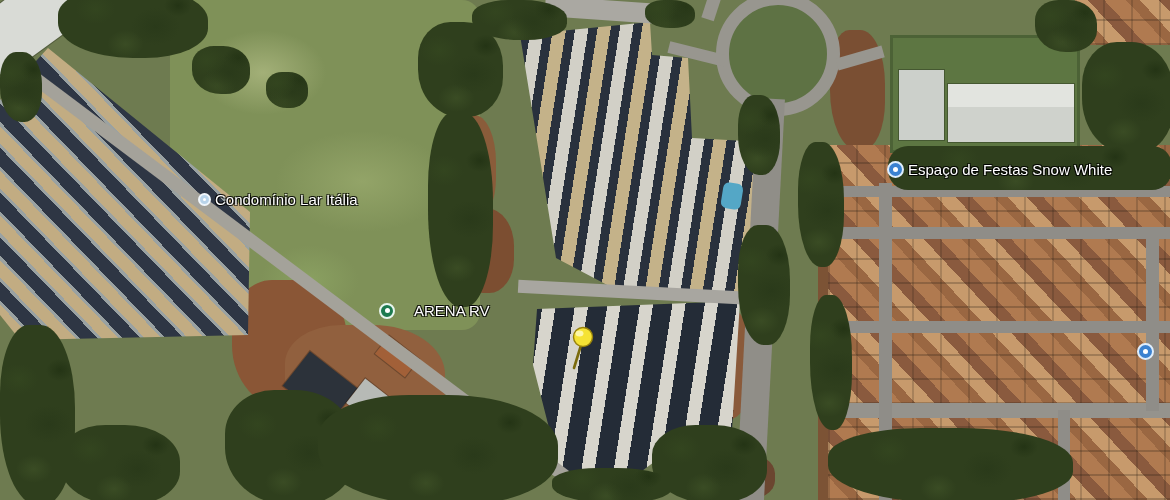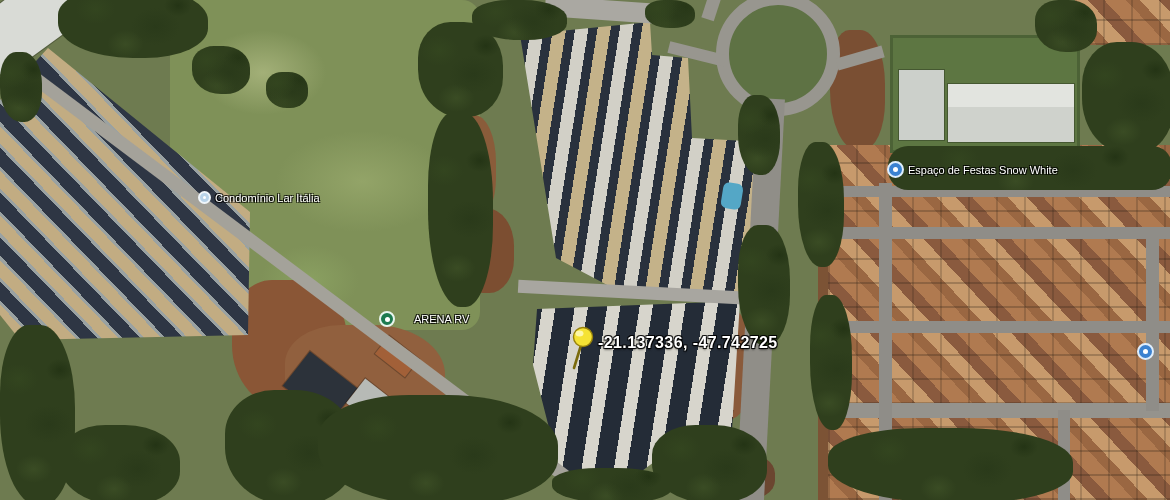--- a/index.html
+++ b/index.html
@@ -53,21 +53,21 @@
       repeating-linear-gradient(90deg, rgba(40,30,20,.2) 0 2px, rgba(0,0,0,0) 2px 28px),
       repeating-linear-gradient(47deg, #b07a50 0 16px, #9a6742 16px 26px, #c79a6c 26px 40px, #8a5a3e 40px 52px);
     z-index:3;
   }
   .ring{
     border:13px solid #98968f; background:#5e7244; border-radius:50%; z-index:5;
   }
   
   .poi{z-index:10; display:flex; align-items:center; gap:4px; cursor:pointer;}
   .poi-label{
-    color:#fff; font-size:11px; white-space:nowrap;
+    color:#fff; font-size:15px; white-space:nowrap;
     text-shadow:-1px -1px 0 rgba(0,0,0,.8),1px -1px 0 rgba(0,0,0,.8),
                 -1px 1px 0 rgba(0,0,0,.8),1px 1px 0 rgba(0,0,0,.8);
   }
   .coord-label{
     color:#fff; font-size:16px; font-weight:bold; letter-spacing:.4px; white-space:nowrap;
     text-shadow:-1px -1px 0 rgba(0,0,0,.85),1px -1px 0 rgba(0,0,0,.85),
                 -1px 1px 0 rgba(0,0,0,.85),1px 1px 0 rgba(0,0,0,.85),0 2px 2px rgba(0,0,0,.5);
   }
   .dot-icon{border-radius:50%; position:relative; flex:none;}
   .dot-icon::after{
@@ -150,35 +150,34 @@
   <div class="abs trees" style="left:1082px;top:42px;width:92px;height:112px;z-index:6;"></div>
   <div class="abs trees" style="left:888px;top:146px;width:284px;height:44px;z-index:6;border-radius:20px;"></div>
   <div class="abs trees" style="left:192px;top:46px;width:58px;height:48px;z-index:6;"></div>
   <div class="abs trees" style="left:266px;top:72px;width:42px;height:36px;z-index:6;"></div>
   <div class="abs trees" style="left:552px;top:468px;width:120px;height:35px;z-index:6;"></div>
 
   <div class="abs poi" style="left:198px;top:191px;text-align:right;">
     <span class="dot-icon icon-pale"></span>
     <span class="poi-label">Condomínio Lar Itália</span>
   </div>
-  <div class="abs poi" style="left:379px;top:311px;gap:19px;">
+  <div class="abs poi" style="left:379px;top:302px;gap:19px;">
     <span class="dot-icon icon-green"></span>
     <span class="poi-label">ARENA RV</span>
   </div>
   <div class="abs poi" style="left:887px;top:161px;">
     <span class="dot-icon icon-blue"></span>
     <span class="poi-label">Espaço de Festas Snow White</span>
   </div>
   <div class="abs poi" style="left:1137px;top:343px;">
     <span class="dot-icon icon-blue"></span>
     <span class="poi-label"></span>
   </div>
 
   <div class="abs" style="left:566px;top:326px;z-index:11;display:flex;align-items:flex-start;">
     <svg width="30" height="44" viewBox="0 0 30 44" style="flex:none;">
       <path d="M8 42 L16 16" stroke="#7a6a0c" stroke-width="2.6" stroke-linecap="round"></path>
       <circle cx="17" cy="11" r="9.5" fill="#f5e334" stroke="#99830a" stroke-width="1.4"></circle>
       <ellipse cx="13.5" cy="7.5" rx="4" ry="3" fill="#fdf7a8"></ellipse>
     </svg>
-    <span class="coord-label" style="margin:8px 0 0 2px;">-21.137336, -47.742725</span>
   </div>
 
 </div>
 
 </body></html>

